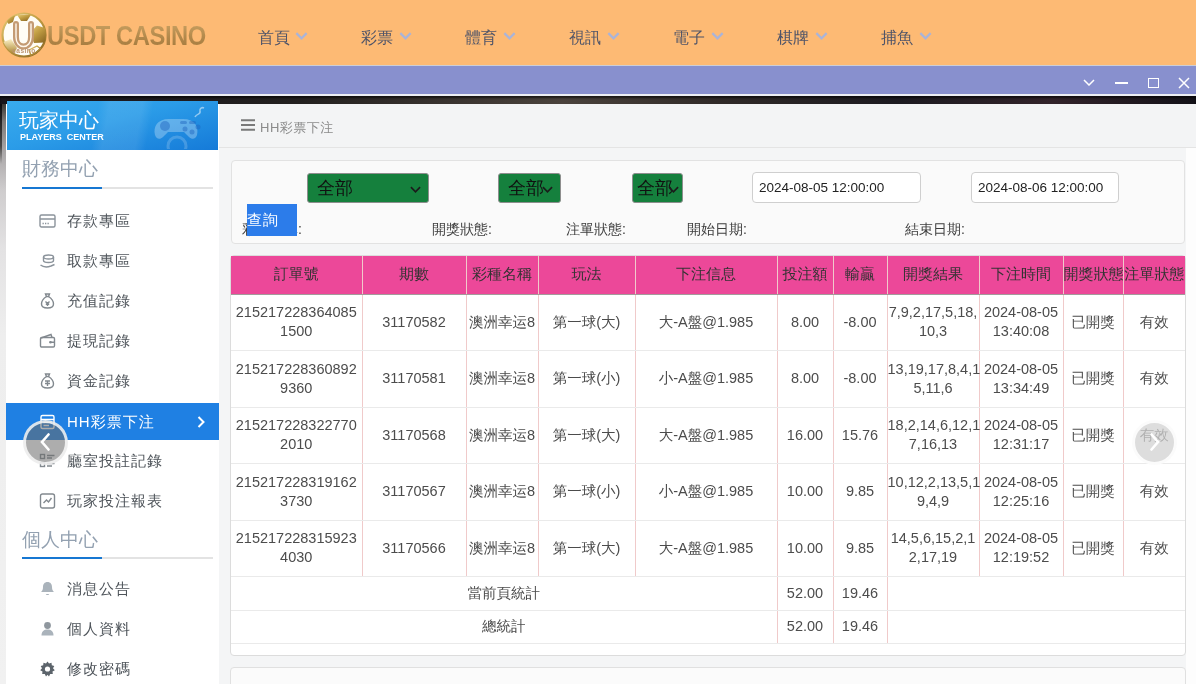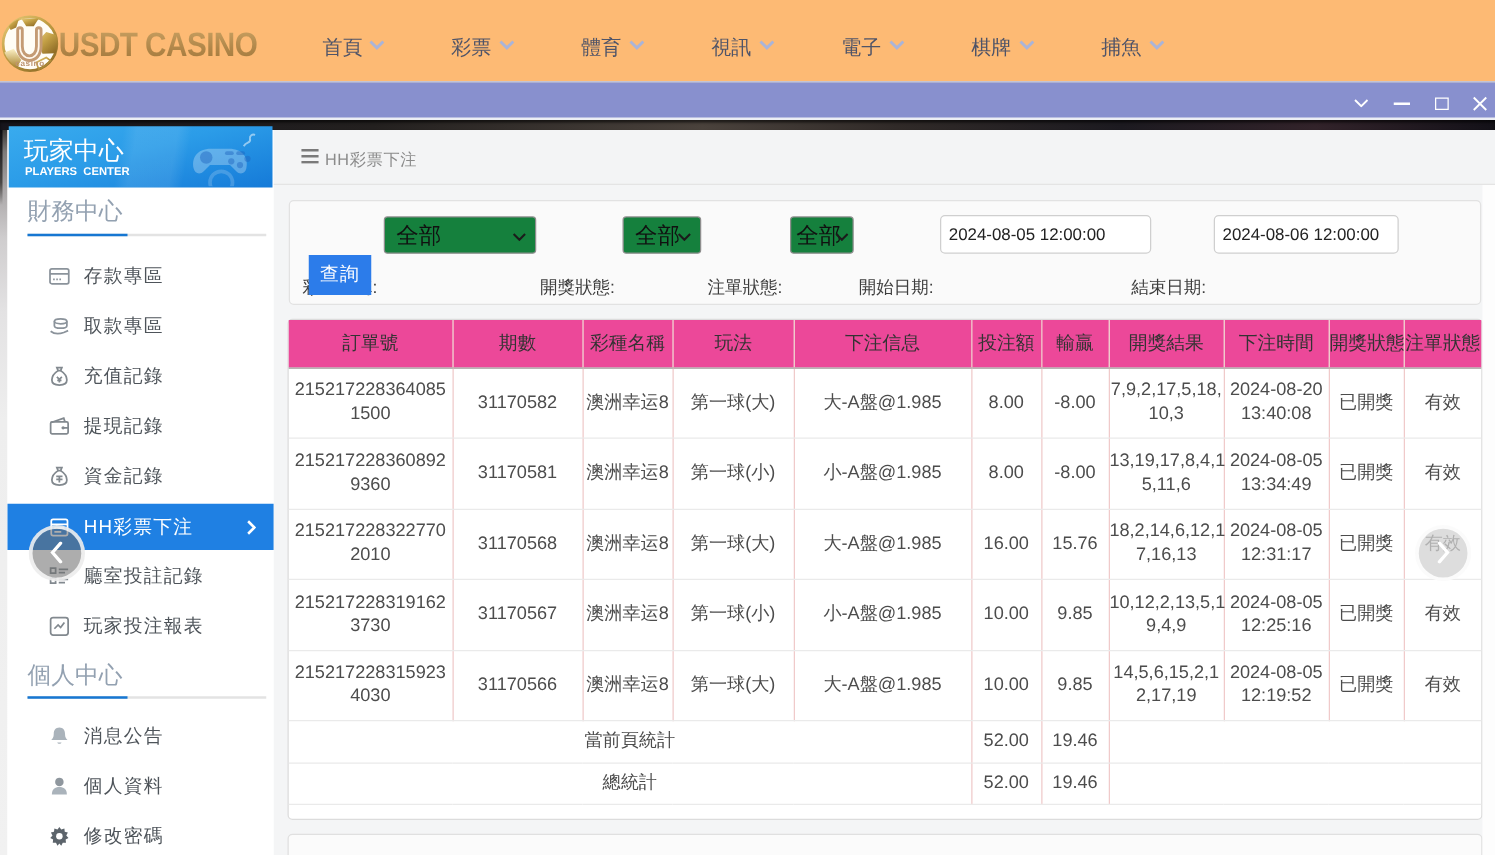--- a/index.html
+++ b/index.html
@@ -44,21 +44,21 @@
 #main { left:219px; top:104px; width:977px; height:580px; background:#f4f5f6; }
 #mtop { position:absolute; left:0; top:0; width:977px; height:44px; background:#f3f4f5; border-bottom:1px solid #e4e4e4; }
 #mtop .burger { position:absolute; left:22px; top:15px; width:14px; height:12px; }
 #mtop .ttl { position:absolute; left:41px; top:15px; font-size:13px; color:#8b8b8b; letter-spacing:0.5px; }
 
 #fpanel { position:absolute; left:12px; top:55.5px; width:954px; height:84px; background:#fafafa; border:1px solid #e2e2e2; border-radius:4px; }
 .flabel { position:absolute; top:13px; height:25px; line-height:25px; font-size:14px; color:#3d3d3d;margin-top:43px; }
 .fsel { position:absolute; top:12px; height:30px; font-size:18px; color:#111; line-height:28px; border:1px solid #8e8e8e; border-radius:3px; background:#15803d; padding-left:9px; }
 .schev { position:absolute; right:7px; top:12px; width:11px; height:7px; }
 .finput { position:absolute; top:11.5px; height:31px; font-size:13.5px; color:#222; font-family:"Liberation Sans",sans-serif; border:1px solid #cfcfcf; border-radius:4px; background:#fff; padding-left:6px; }
-#qbtn { position:absolute; left:15px; top:43px; width:50px; height:32px; background:#2c7cea; color:#fff; font-size:15px; border-radius:0; text-align:center; line-height:32px; letter-spacing:1px; }
+#qbtn { position:absolute; left:15px; top:43px; width:50px; height:32px; background:#2c7cea; color:#fff; font-size:15px; border-radius:0; line-height:32px; letter-spacing:1px; }
 
 #tpanel { position:absolute; left:11px; top:151px; width:956px; height:401px; background:#fff; border:1px solid #dcdcdc; border-radius:4px; }
 table { border-collapse:collapse; width:954px; table-layout:fixed; }
 th,td { border-left:1px solid #f0caca; border-right:1px solid #f0caca; border-top:1px solid #eaeaea; border-bottom:1px solid #eaeaea; text-align:center; font-weight:normal; }
 th { background:#ec4899; font-weight:normal; color:#333; font-size:15px; height:38px; padding:0; white-space:nowrap; border-bottom:1.5px solid #a39b9b !important; }
 td { color:#4c4c4c; font-size:14.5px; height:56.5px; line-height:19px; padding:0; }
 tr.sum td { height:33.5px; }
 table tr th:first-child, table tr td:first-child { border-left:none; }
 table tr th:last-child, table tr td:last-child { border-right:none; }
 table tr:first-child th { border-top:none; }
@@ -345,21 +345,21 @@
         </tr>
         <tr>
           <td>215217228364085<br>1500</td>
               <td>31170582</td>
               <td>澳洲幸运8</td>
               <td>第一球(大)</td>
               <td>大-A盤@1.985</td>
               <td>8.00</td>
               <td>-8.00</td>
               <td>7,9,2,17,5,18,<br>10,3</td>
-              <td>2024-08-20 13:40:08</td>
+              <td>2024-08-05 13:40:08</td>
               <td>已開獎</td>
               <td>有效</td>
         </tr>
         <tr>
           <td>215217228360892<br>9360</td>
               <td>31170581</td>
               <td>澳洲幸运8</td>
               <td>第一球(小)</td>
               <td>小-A盤@1.985</td>
               <td>8.00</td>

